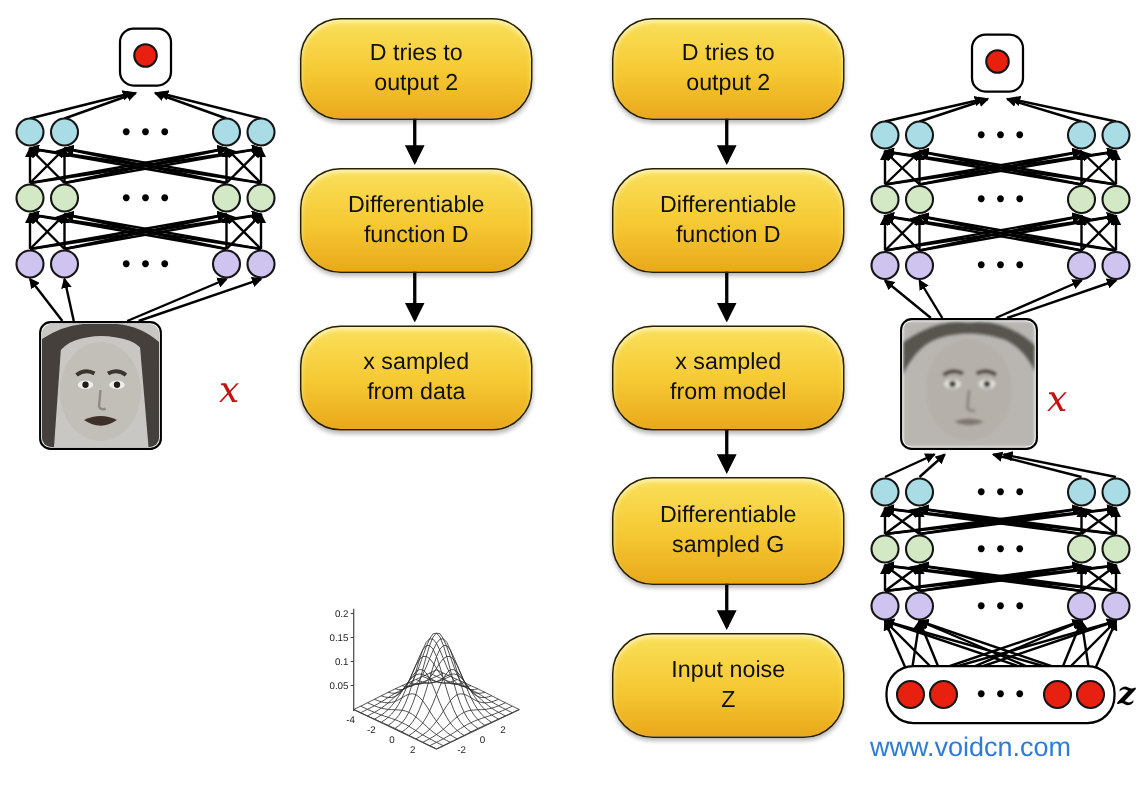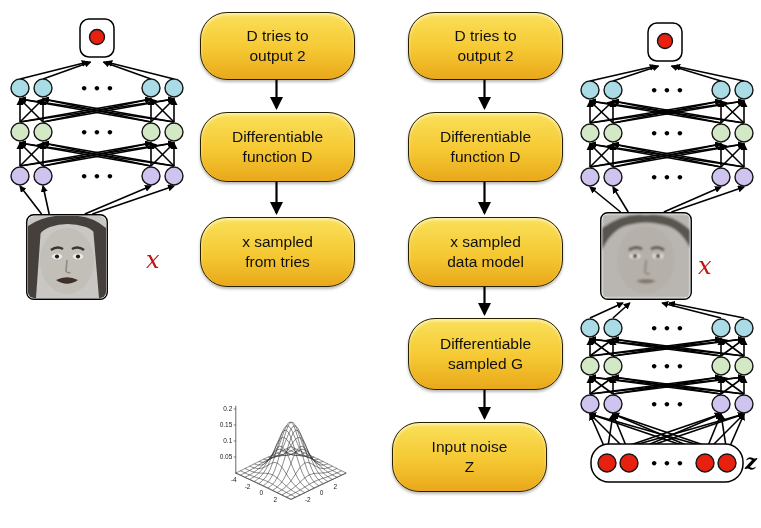--- a/index.html
+++ b/index.html
@@ -334,41 +334,42 @@
   <div class="ybox" style="left:200px;top:12px;width:153px;height:66px">
     <span>D tries to</span>
     <span>output 2</span>
   </div>
   <div class="ybox" style="left:200px;top:112px;width:153px;height:68px">
     <span>Differentiable</span>
     <span>function D</span>
   </div>
   <div class="ybox" style="left:200px;top:217px;width:153px;height:68px">
     <span>x sampled</span>
-    <span>from tries</span>
+    <span>from data</span>
   </div>
 
   <div class="ybox" style="left:408px;top:12px;width:153px;height:66px">
     <span>D tries to</span>
     <span>output 2</span>
   </div>
   <div class="ybox" style="left:408px;top:112px;width:153px;height:68px">
     <span>Differentiable</span>
     <span>function D</span>
   </div>
   <div class="ybox" style="left:408px;top:217px;width:153px;height:68px">
     <span>x sampled</span>
-    <span>data model</span>
+    <span>from model</span>
   </div>
   <div class="ybox" style="left:408px;top:318px;width:153px;height:70px">
     <span>Differentiable</span>
     <span>sampled G</span>
   </div>
-  <div class="ybox" style="left:392px;top:422px;width:153px;height:68px">
+  <div class="ybox" style="left:408px;top:422px;width:153px;height:68px">
     <span>Input noise</span>
     <span>Z</span>
   </div>
 
   <span class="x-label" style="left:146px;top:246px">x</span>
   <span class="x-label" style="left:698px;top:252px">x</span>
   <span class="z-label" style="left:745px;top:449px">z</span>
+  <span class="watermark">www.voidcn.com</span>
 
 </div>
 
 </body></html>

